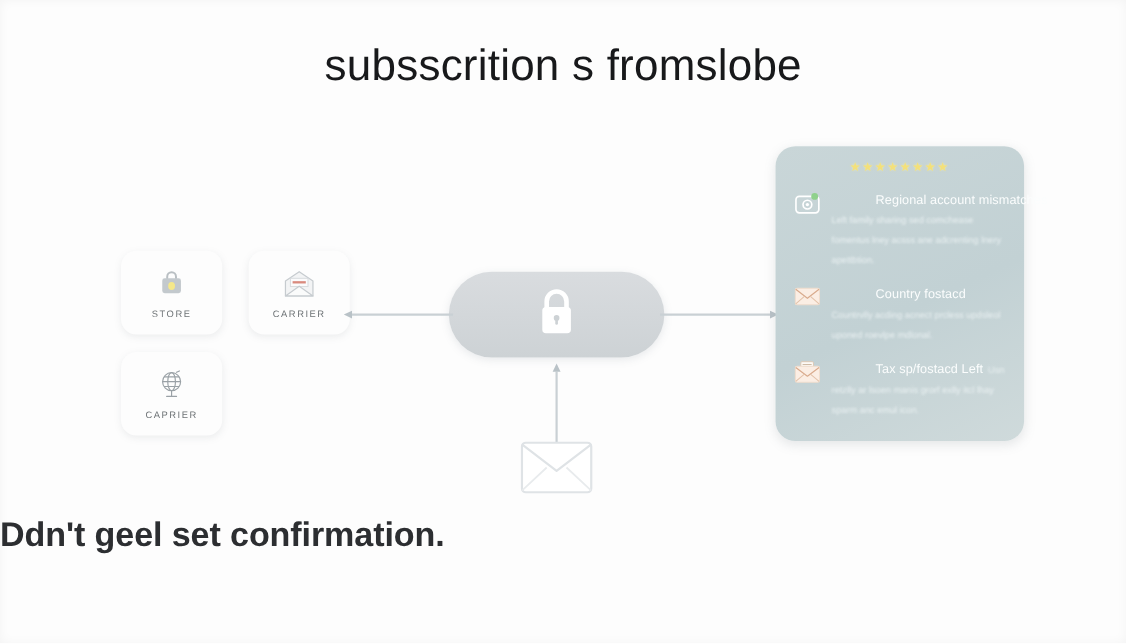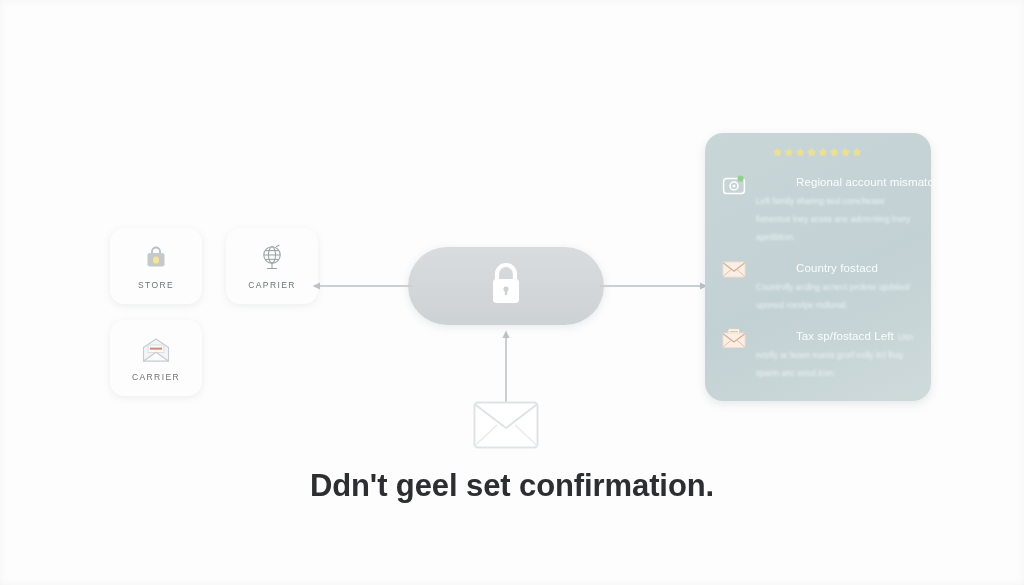--- a/index.html
+++ b/index.html
@@ -32,21 +32,20 @@
     font-size: 40px;
     font-weight: 300;
     letter-spacing: 0.2px;
     color: #18191b;
     white-space: pre;
   }
   #caption {
     position: absolute;
     left: 0; top: 468px;
     width: 1024px;
-    text-align: center;
     font-size: 31px;
     font-weight: 700;
     letter-spacing: -0.1px;
     color: #2c2e31;
   }
 
   
   #tile-grid {
     position: absolute;
     left: 110px; top: 228px;
@@ -152,63 +151,64 @@
     opacity: 0.92;
   }
 </style>
 </head>
 <body>
 
 <div id="canvas">
 
   <div id="frame-edge"></div>
 
+  <div id="headline">subsscrition s fromslobe</div>
 
   <div id="tile-grid">
 
     <div class="tile">
       <span class="tile-icon">
         <svg width="30" height="28" viewBox="0 0 30 28">
           <path d="M11 9V7.5a4 4 0 0 1 8 0V9" fill="none" stroke="#b9bfc3" stroke-width="1.8" stroke-linecap="round"></path>
           <rect x="6.5" y="9" width="17" height="13.5" rx="2.2" fill="#c3c9cd"></rect>
           <ellipse cx="15" cy="16" rx="3.1" ry="3.6" fill="#f5e88a"></ellipse>
         </svg>
       </span>
       <span class="tile-label">STORE</span>
+    </div>
+
+    <div class="tile">
+      <span class="tile-icon">
+        <svg width="32" height="26" viewBox="0 0 32 26">
+          <path d="M3.5 10.5 16 2l12.5 8.5v13.5h-25z" fill="#f3f4f5" stroke="#c6cbcf" stroke-width="1.1" stroke-linejoin="round"></path>
+          <rect x="8" y="8" width="16" height="7.5" fill="#fbfbfc" stroke="#d7dbde" stroke-width="0.9"></rect>
+          <rect x="10" y="10.6" width="12" height="2.1" fill="#d98a7e"></rect>
+          <path d="M3.5 24 16 15.2 28.5 24z" fill="#fafbfb" stroke="#c6cbcf" stroke-width="1.1" stroke-linejoin="round"></path>
+        </svg>
+      </span>
+      <span class="tile-label">CARRIER</span>
     </div>
 
     <div class="tile">
       <span class="tile-icon">
         <svg width="30" height="29" viewBox="0 0 30 29">
           <g fill="none" stroke="#9aa1a6" stroke-width="1.05">
             <circle cx="15" cy="12" r="8.2"></circle>
             <ellipse cx="15" cy="12" rx="3.5" ry="8.2"></ellipse>
             <line x1="6.8" y1="12" x2="23.2" y2="12"></line>
             <line x1="8" y1="7.6" x2="22" y2="7.6"></line>
             <line x1="8" y1="16.4" x2="22" y2="16.4"></line>
             <path d="M15 20.2v4.3M10.5 25.4h9" stroke-linecap="round"></path>
             <path d="M19.5 3.5l2.6-1.3" stroke-linecap="round"></path>
           </g>
         </svg>
       </span>
       <span class="tile-label">CAPRIER</span>
     </div>
 
-    <div class="tile">
-      <span class="tile-icon">
-        <svg width="32" height="26" viewBox="0 0 32 26">
-          <path d="M3.5 10.5 16 2l12.5 8.5v13.5h-25z" fill="#f3f4f5" stroke="#c6cbcf" stroke-width="1.1" stroke-linejoin="round"></path>
-          <rect x="8" y="8" width="16" height="7.5" fill="#fbfbfc" stroke="#d7dbde" stroke-width="0.9"></rect>
-          <rect x="10" y="10.6" width="12" height="2.1" fill="#d98a7e"></rect>
-          <path d="M3.5 24 16 15.2 28.5 24z" fill="#fafbfb" stroke="#c6cbcf" stroke-width="1.1" stroke-linejoin="round"></path>
-        </svg>
-      </span>
-      <span class="tile-label">CARRIER</span>
-    </div>
-
   </div>
 
   <div id="lock-pill">
     <span>
       <svg width="44" height="52" viewBox="0 0 44 52">
         <path d="M13 22v-6a9 9 0 0 1 18 0v6" fill="none" stroke="#ffffff" stroke-width="4.2" stroke-linecap="round"></path>
         <rect x="9" y="21" width="26" height="24" rx="3.4" fill="#ffffff"></rect>
         <circle cx="22" cy="31" r="2.6" fill="#cdd2d5"></circle>
         <rect x="20.8" y="31" width="2.4" height="6.2" rx="1.2" fill="#cdd2d5"></rect>
       </svg>

